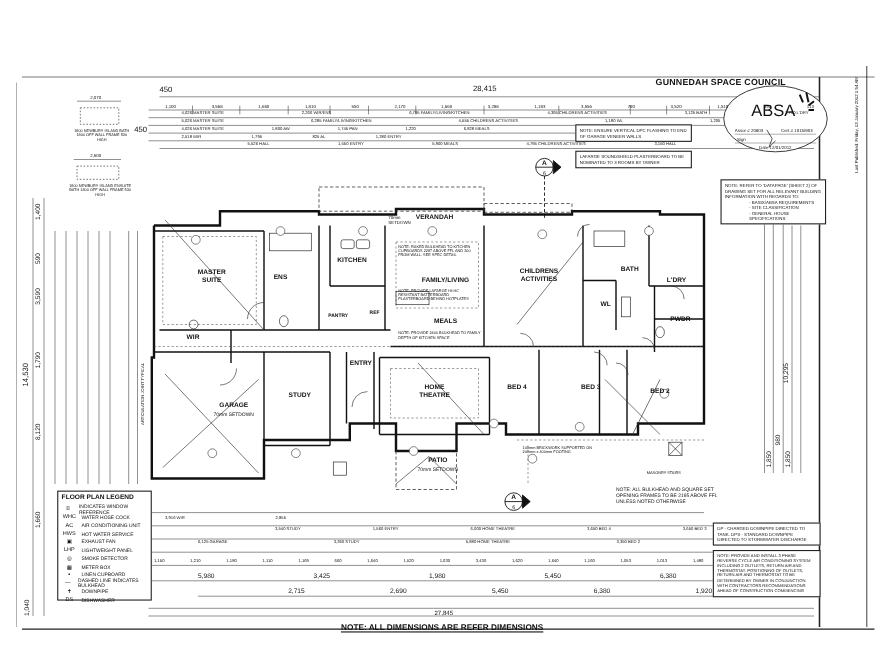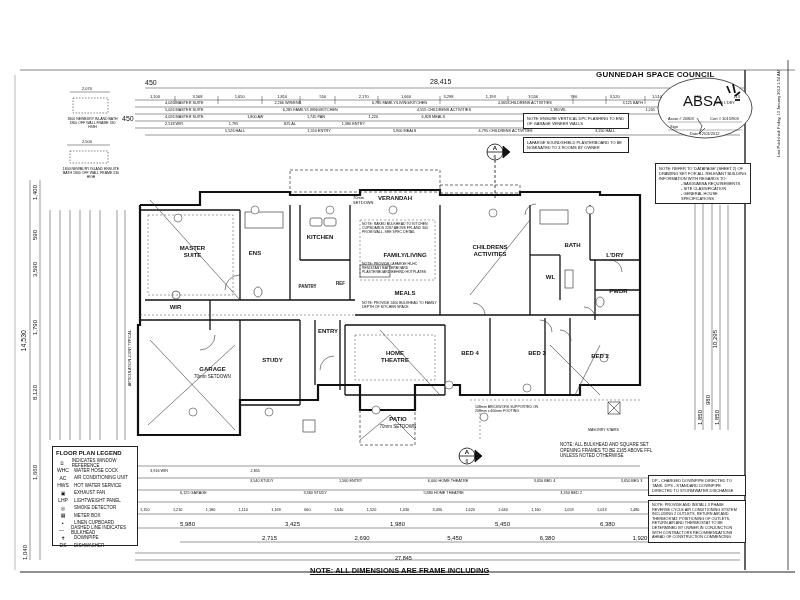--- a/index.html
+++ b/index.html
@@ -423,21 +423,21 @@
 </div>
 <div class="note-box" style="left:557px;top:440px;width:95px;font-size:4.5px;line-height:5.5px;border:none;">NOTE: ALL BULKHEAD AND SQUARE SET OPENING FRAMES TO BE 2165 ABOVE FFL UNLESS NOTED OTHERWISE</div>
 <div class="note-box" style="left:648px;top:475px;width:90px;font-size:4px;line-height:5px;">DP - CHARGED DOWNPIPE DIRECTED TO TANK. DPS - STANDARD DOWNPIPE DIRECTED TO STORMWATER DISCHARGE</div>
 <div class="note-box" style="left:648px;top:500px;width:90px;font-size:3.8px;line-height:4.6px;">NOTE: PROVIDE AND INSTALL 3 PHASE REVERSE CYCLE AIR CONDITIONING SYSTEM INCLUDING 2 OUTLETS, RETURN AIR AND THERMOSTAT. POSITIONING OF OUTLETS, RETURN AIR AND THERMOSTAT TO BE DETERMINED BY OWNER IN CONJUNCTION WITH CONTRACTORS RECOMMENDATIONS AHEAD OF CONSTRUCTION COMMENCING</div>
 <div class="dim" style="left:362px;top:301px;font-size:3.5px;width:75px;">NOTE: PROVIDE 2400 BULKHEAD TO FAMILY DEPTH OF KITCHEN SPACE</div>
 <div class="dim" style="left:362px;top:222px;font-size:3.5px;width:72px;">NOTE: RAKED BULKHEAD TO KITCHEN CUPBOARDS 2287 ABOVE FFL AND 300 FROM WALL. SEE SPEC DETAIL</div>
 <div class="dim" style="left:362px;top:262px;font-size:3.5px;width:72px;">NOTE: PROVIDE LAFARGE HI-HC RESISTANT BATTERBOARD PLASTERBOARD BEHIND HOTPLATES</div>
 <div class="vert" style="left:128px;top:330px;font-size:3.8px;">ARTICULATION JOINT TYPICAL</div>
 <div class="dim" style="left:475px;top:405px;font-size:3.5px;width:75px;">100mm BRICKWORK SUPPORTED ON 200mm x 400mm FOOTING</div>
 <div class="dim" style="left:588px;top:428px;font-size:3.5px;">MASONRY STAIRS</div>
-<div class="abs bottom-note">NOTE: ALL DIMENSIONS ARE FRAME INCLUDING</div>
+<div class="abs bottom-note">NOTE: ALL DIMENSIONS ARE REFER DIMENSIONS</div>
 
 <div class="dim" style="left:82px;top:86px;font-size:4px;">2,070</div>
 <div class="dim" style="left:65px;top:117px;font-size:3.5px;width:55px;text-align:center;">1800 NEWBURY ISLAND BATH 1800 OFF WALL FRAME 530 HIGH</div>
 <div class="dim" style="left:82px;top:139px;font-size:4px;">2,500</div>
 <div class="dim" style="left:62px;top:167px;font-size:3.5px;width:58px;text-align:center;">1800 NEWBURY ISLAND ENSUITE BATH 1800 OFF WALL FRAME 530 HIGH</div>
 
 <div class="abs legend">
   <div class="lt">FLOOR PLAN LEGEND</div>
   <div class="row">
         <span class="sym">①</span>

